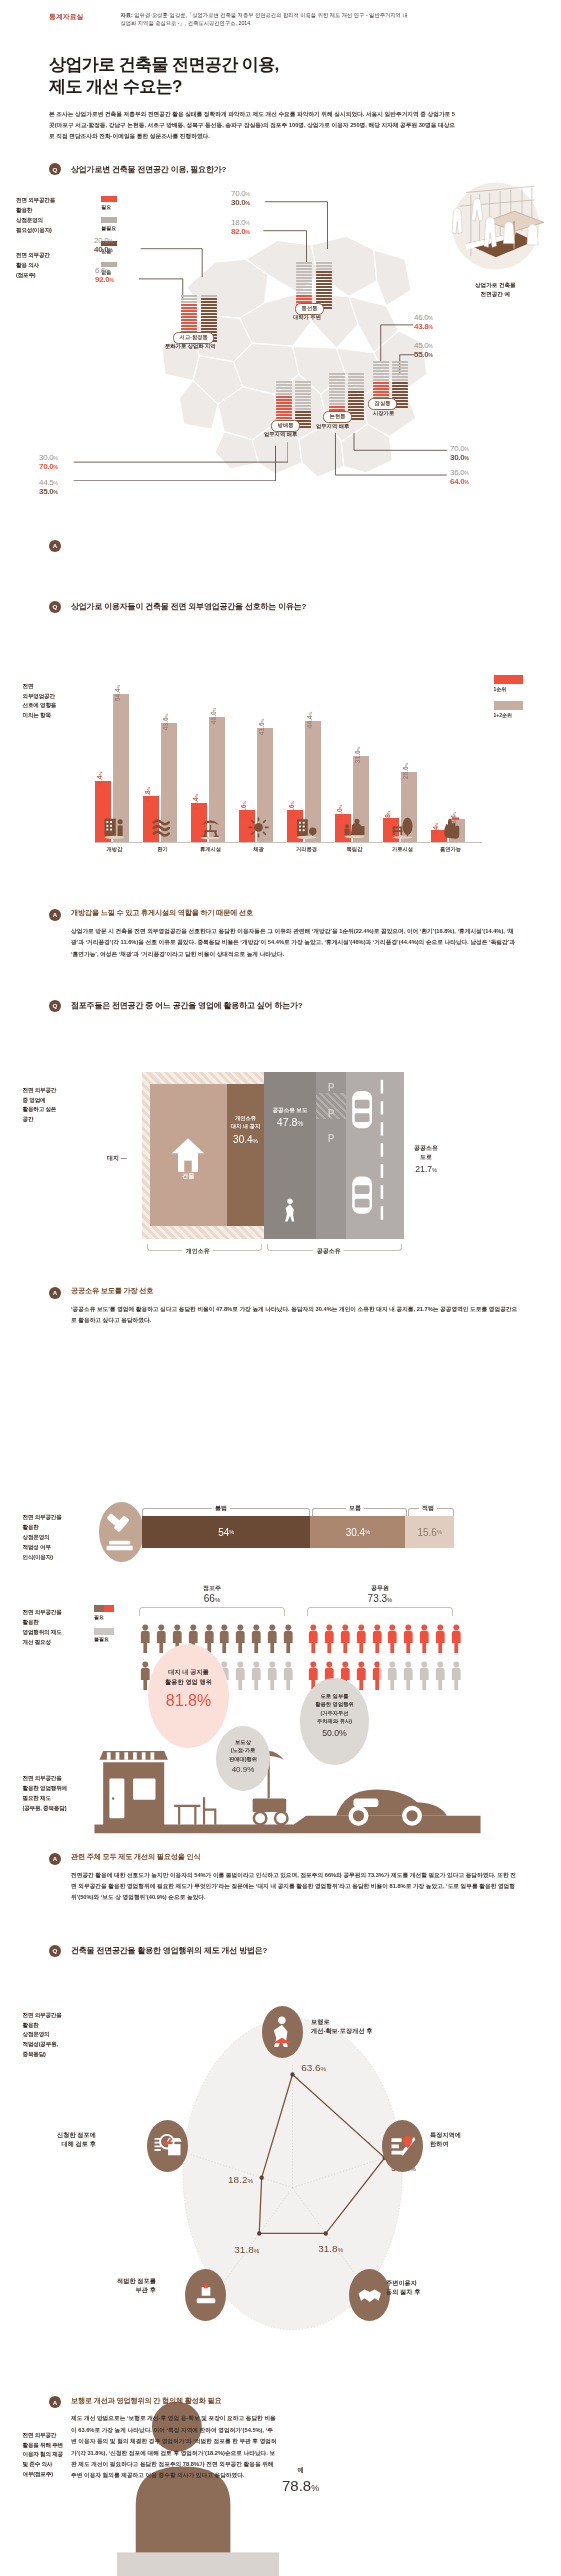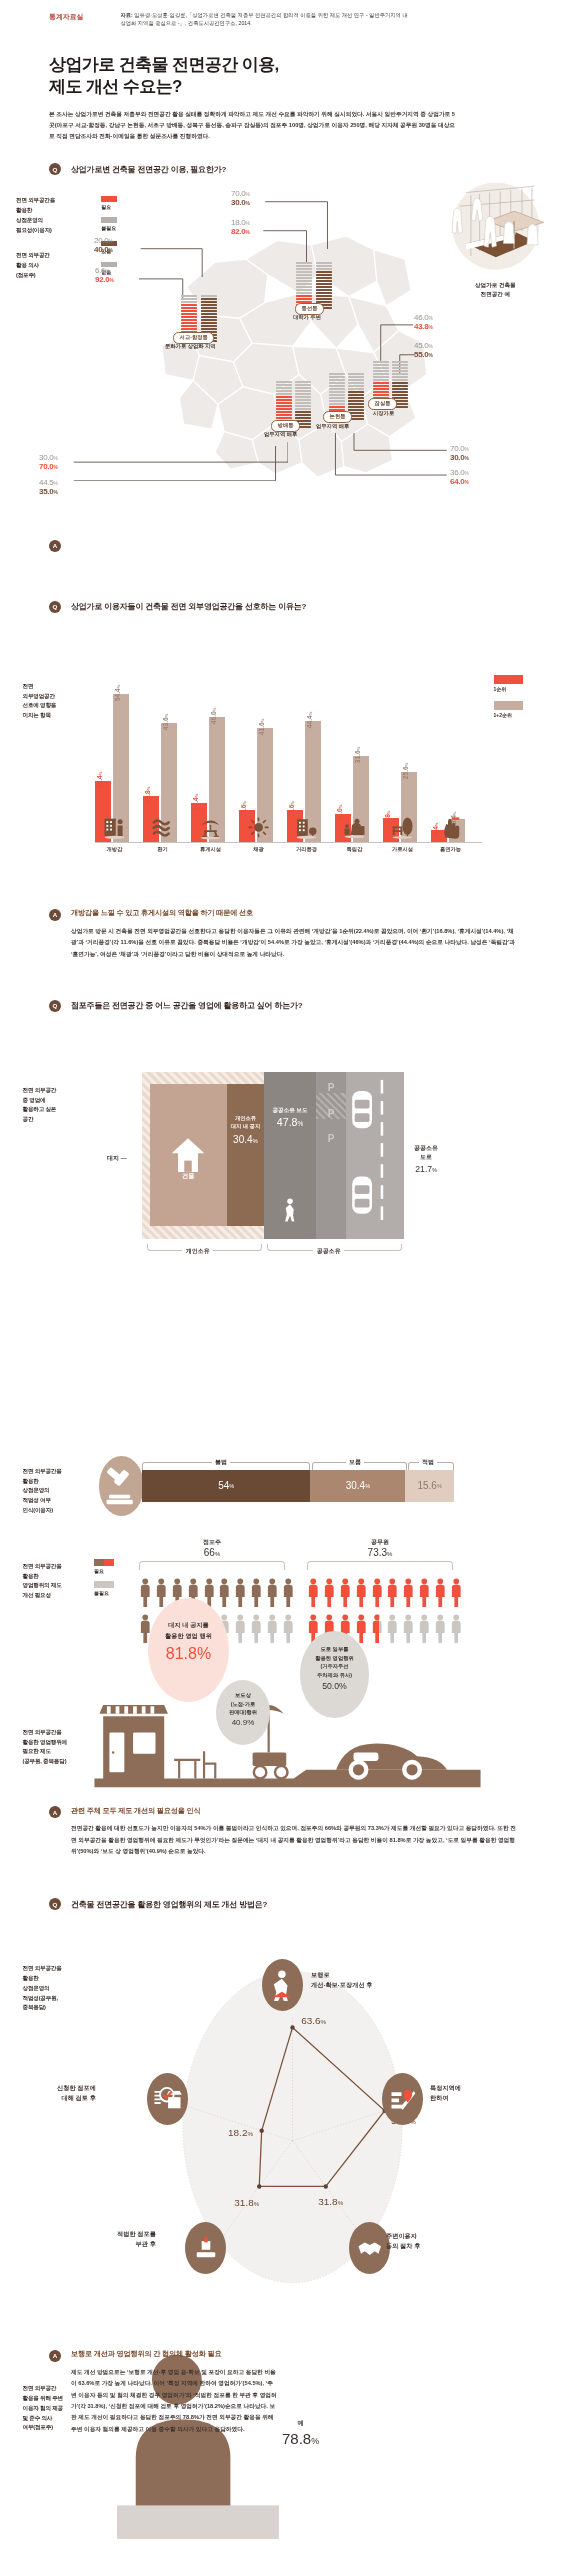--- a/index.html
+++ b/index.html
@@ -699,20 +699,27 @@
     <div style="position:absolute;left:107px;top:142px;font-size:6px;font-weight:bold">대지 —</div>
     <div style="position:absolute;left:414px;top:132px;font-size:6px;font-weight:bold;text-align:center;line-height:1.5">
       공공소유<br>도로<div style="font-size:8.7px;font-weight:normal;margin-top:0.6px">21.7<span class="u">%</span></div>
     </div>
     <div style="position:absolute;left:147px;top:232px;width:115px;border:0.6px solid #c8c2bd;border-top:none;height:6.9px;border-radius:0 0 3.7px 3.7px"></div>
     <div style="position:absolute;left:182px;top:235px;background:#fff;padding:0 3.7px;font-size:6px;font-weight:bold">개인소유</div>
     <div style="position:absolute;left:267px;top:232px;width:135px;border:0.6px solid #c8c2bd;border-top:none;height:6.9px;border-radius:0 0 3.7px 3.7px"></div>
     <div style="position:absolute;left:313px;top:235px;background:#fff;padding:0 3.7px;font-size:6px;font-weight:bold">공공소유</div>
   </div>
 
+  <div class="arow" style="margin-top:6.2px">
+    <div class="abadge">A</div>
+    <div>
+      <div class="ahead">공공소유 보도를 가장 선호</div>
+      <div class="abody">‘공공소유 보도’를 영업에 활용하고 싶다고 응답한 비율이 47.8%로 가장 높게 나타났다. 응답자의 30.4%는 개인이 소유한 대지 내 공지를, 21.7%는 공공영역인 도로를 영업공간으로 활용하고 싶다고 응답하였다.</div>
+    </div>
+  </div>
 
 
   <div class="sec4">
     <div class="side-cap" style="position:absolute;left:22.5px;top:187px;width:81px" id="sec4cap1">전면 외부공간을<br>활용한<br>상점운영의<br>적법성 여부<br>인식(이용자)</div>
 
     <div style="position:absolute;left:99px;top:176px;width:45px;height:60px;border-radius:50%;background:#c2a694;">
       <svg width="35" height="40" viewBox="0 0 56 64" style="position:absolute;left:5px;top:10px">
         <g fill="#fff">
           <rect x="4" y="10" width="30" height="11" rx="3" transform="rotate(40 19 15)"></rect>
           <rect x="22" y="6" width="12" height="26" rx="3" transform="rotate(40 28 19)"></rect>

